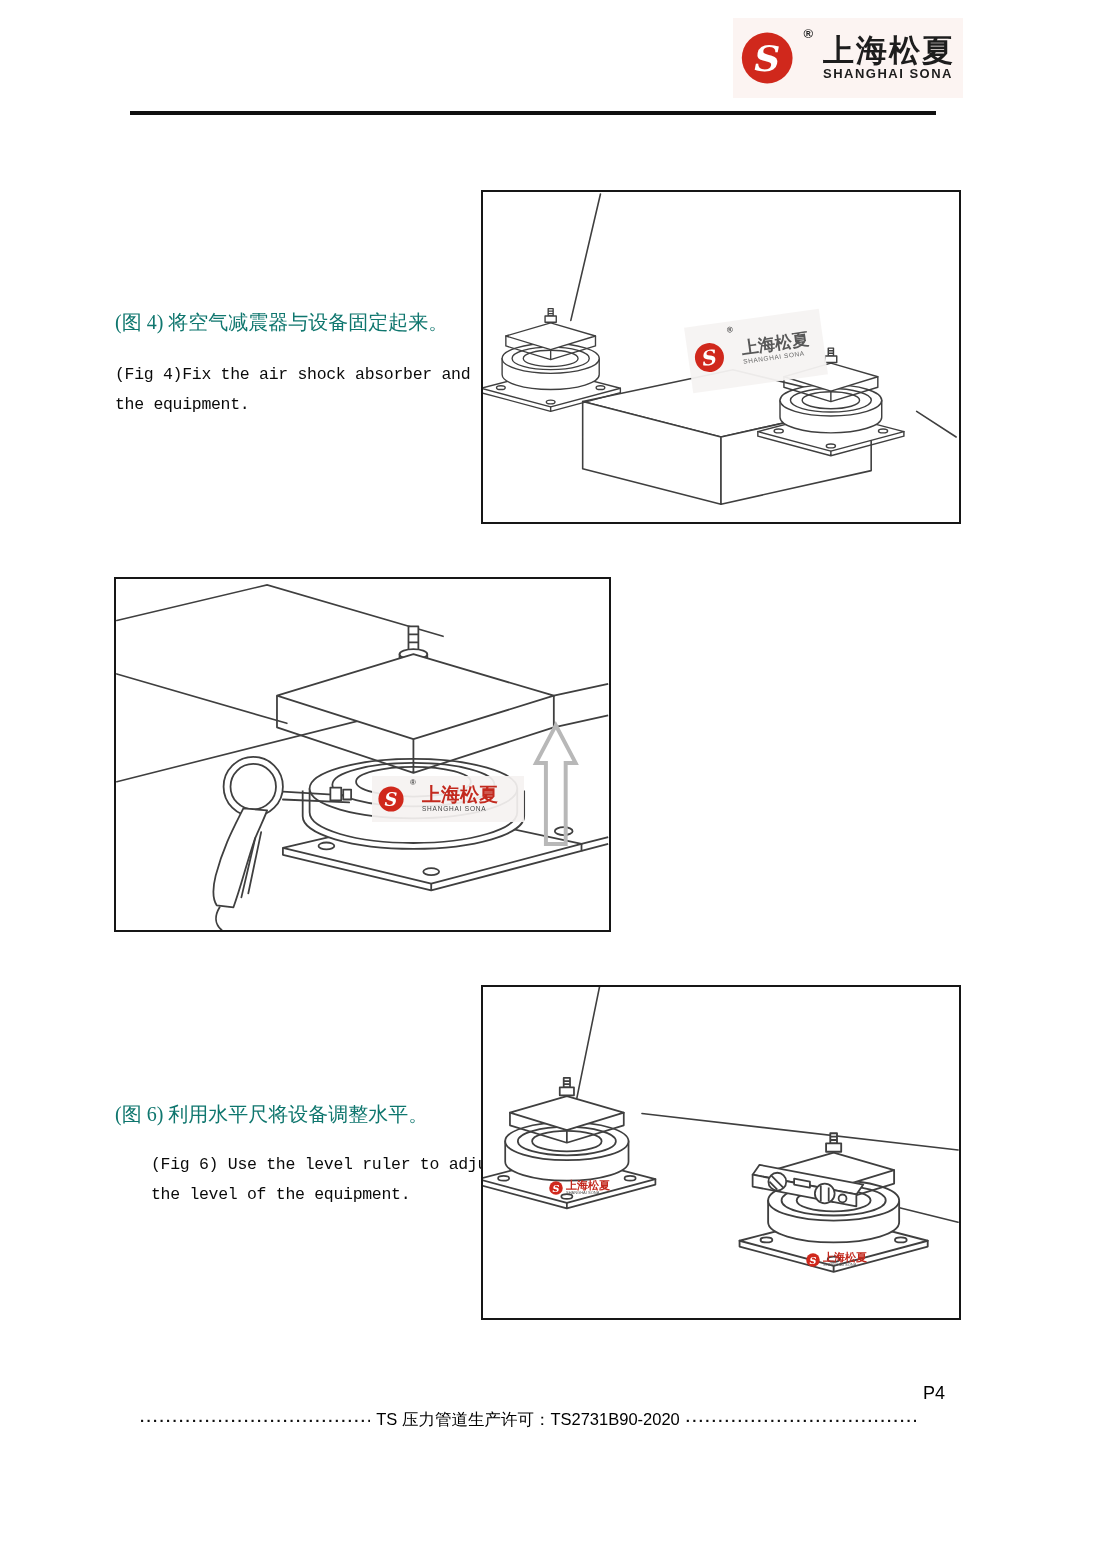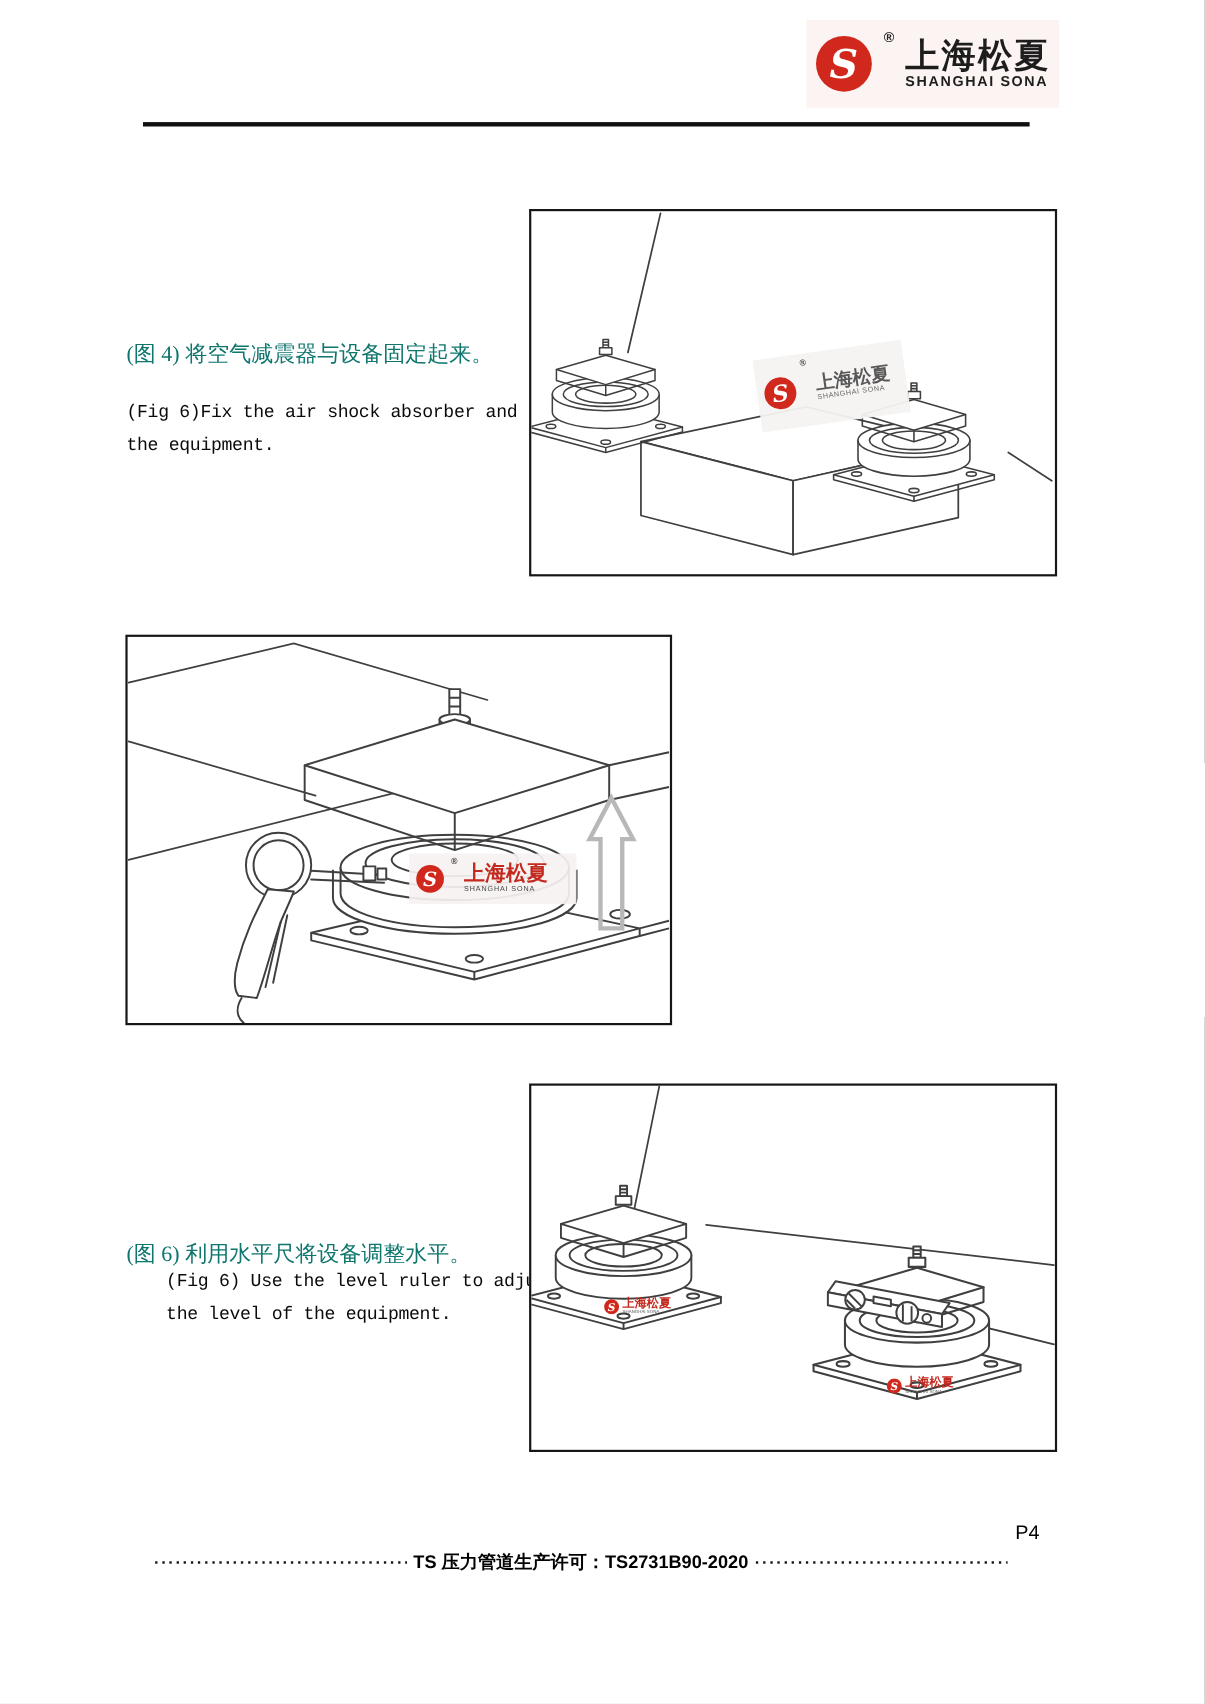--- a/index.html
+++ b/index.html
@@ -27,21 +27,21 @@
 
   
   .cap-cn { position:absolute; font-family:"Liberation Serif", serif; font-size:20px;
             color:#0f766e; line-height:34px; white-space:pre-line; }
   .cap-en { position:absolute; font-family:"Liberation Mono", monospace; font-size:16.5px;
             color:#0a0a0a; line-height:30px; white-space:pre-line; letter-spacing:-0.3px; }
   #fig4-cn { left:115px; top:305px; }
   #fig4-en { left:115px; top:360px; }
   #fig5-cn { left:631px; top:622px; width:352px; }
   #fig5-en { left:633px; top:742px; width:356px; }
-  #fig6-cn { left:115px; top:1123px; }
+  #fig6-cn { left:115px; top:1097px; }
   #fig6-en { left:115px; top:1150px;margin-left:36px; }
 
   
   .wm { position:absolute; display:flex; align-items:center; gap:6px; }
   #wm-fig4 { left:688px; top:318px; width:136px; height:66px; background:rgba(246,243,242,.95);
              transform:rotate(-8deg); padding:4px 6px; }
   #wm-fig5 { left:372px; top:776px; width:152px; height:46px; background:rgba(245,242,241,.92); padding:2px 6px; }
   .wm .reg { font-size:8px; font-weight:bold; color:#444; align-self:flex-start; }
   .wm-col { display:flex; flex-direction:column; line-height:1; }
   .wm-cn-gray { font-size:17px; font-weight:bold; color:#585858; font-family:"Liberation Serif", serif; white-space:nowrap; }
@@ -52,21 +52,21 @@
   #logo-fig6-left  { left:549px; top:1180px; }
   #logo-fig6-right { left:806px; top:1252px; }
   .mini-cn { font-size:11px; font-weight:bold; color:#c3291e; font-family:"Liberation Serif", serif; white-space:nowrap; line-height:1; }
   .mini-en { font-size:4px; color:#555; white-space:nowrap; line-height:1; }
 
   
   #page-num { position:absolute; left:885px; top:1383px; width:60px; font-size:18px; color:#000; text-align:right; }
   .foot-line1 { position:absolute; left:140px; top:1409px; width:776px;
                 display:flex; align-items:center; justify-content:center; gap:6px; }
   .dots { font-size:15px; font-weight:bold; color:#111; letter-spacing:1.5px; white-space:nowrap; overflow:hidden; }
-  .license { font-size:16.5px; font-weight:700; color:#000; white-space:nowrap;
+  .license { font-size:16.5px; font-weight:400; color:#000; white-space:nowrap;
              font-family:"Liberation Sans", sans-serif; }
   .foot-line2 { position:absolute; left:140px; top:1440px; width:776px;
                 display:flex; justify-content:space-between; font-size:16.5px; color:#000; }
   .foot-line2 span { white-space:nowrap; }
 </style>
 </head>
 <body>
 
 <div class="page">
 
@@ -97,21 +97,21 @@
     </svg>
     <span class="reg">®</span>
     <div class="brand-col">
       <span class="brand-cn">上海松夏</span>
       <span class="brand-en">SHANGHAI SONA</span>
     </div>
   </div>
   <div class="header-rule"></div>
 
   <div class="cap-cn" id="fig4-cn">(图 4) 将空气减震器与设备固定起来。</div>
-  <div class="cap-en" id="fig4-en">(Fig 6)Fix the air shock absorber and
+  <div class="cap-en" id="fig4-en">(Fig 4)Fix the air shock absorber and
 the equipment.</div>
 
   <div class="figbox" id="fig4-box">
     <svg viewBox="0 0 480 334">
       <g stroke="#3f3f3f" stroke-width="1.6" fill="none" stroke-linecap="round">
         <line x1="118" y1="2" x2="88" y2="130"></line>
         <line x1="438" y1="222" x2="478" y2="248"></line>
       </g>
       <g stroke="#3f3f3f" stroke-width="1.6" fill="#ffffff" stroke-linejoin="round">
         <polygon points="100,212 252,180 392,214 240,248"></polygon>

